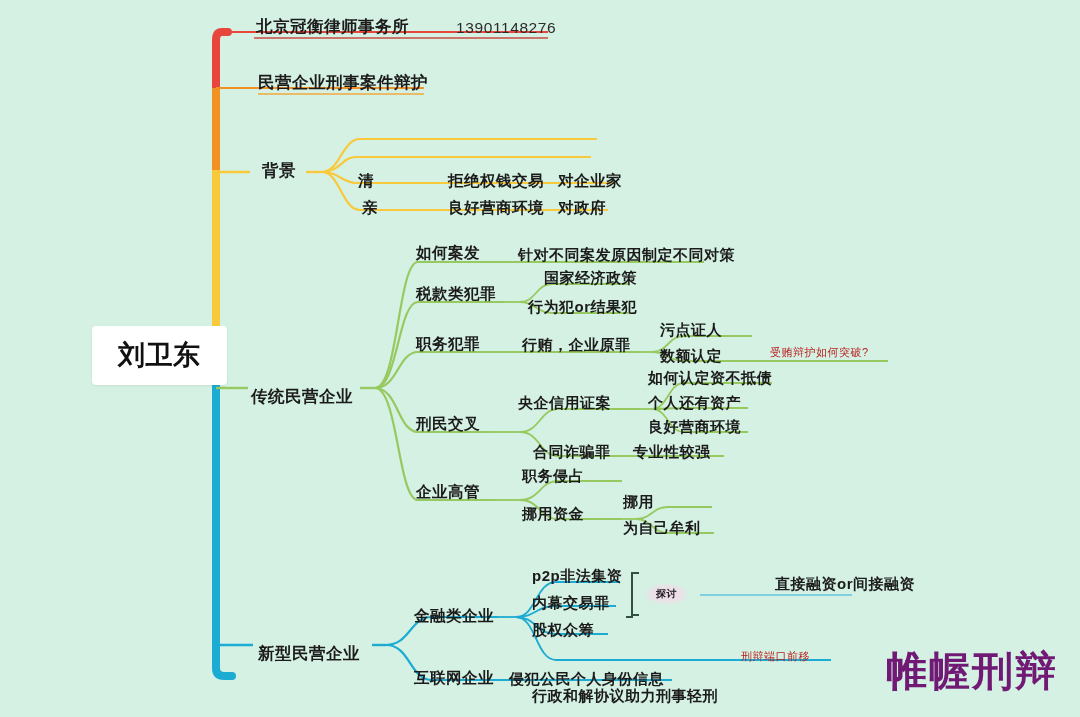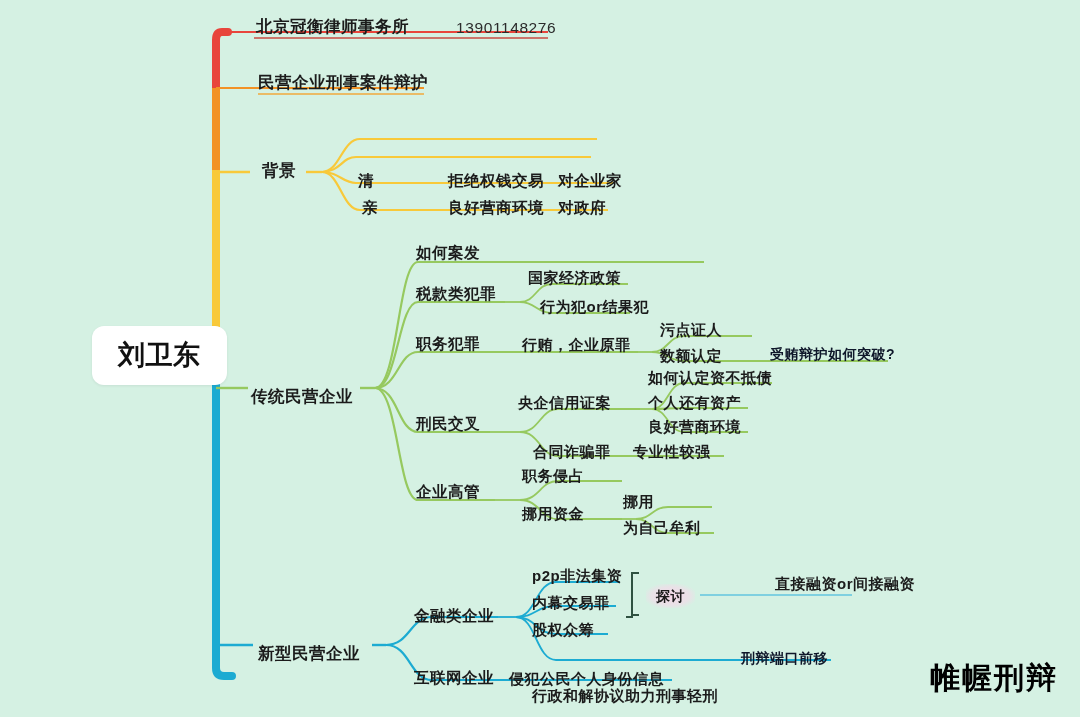--- a/index.html
+++ b/index.html
@@ -16,41 +16,41 @@
   .node{
     position:absolute;
     white-space:nowrap;
     color:#1b1b1b;
     font-weight:700;
     letter-spacing:0.5px;
     line-height:1;
   }
   .root-node{
     background:#ffffff;
-    border-radius:12px;
+    border-radius:4px;
     padding:16px 26px;
     font-size:27px;
     font-weight:700;
     box-shadow:0 1px 3px rgba(0,0,0,0.07);
     color:#111;
   }
   .lvl1{font-size:16.5px;font-weight:700;}
   .lvl2{font-size:15.5px;font-weight:700;}
   .lvl3{font-size:15px;font-weight:700;}
   .lvl4{font-size:15px;font-weight:700;}
-  .red-text{color:#0f172a;font-weight:700;font-size:14px;}
+  .red-text{color:#b91c1c;font-weight:400;font-size:11px;}
   .phone{color:#2b2b2b;font-size:15.5px;font-weight:400;letter-spacing:0.6px;}
   .discuss{
-    font-size:14px;font-weight:700;color:#1b1b1b;
+    font-size:10px;font-weight:700;color:#1b1b1b;
     background:radial-gradient(ellipse at center, rgba(248,214,234,0.95) 0%, rgba(248,214,234,0.55) 55%, rgba(213,241,227,0) 80%);
     padding:5px 10px;border-radius:4px;
   }
   .watermark{
     position:absolute;right:22px;bottom:18px;
-    font-size:30px;font-weight:700;color:#000000;letter-spacing:2px;
+    font-size:41px;font-weight:700;color:#701a75;letter-spacing:2px;
   }
 </style>
 </head>
 <body style="background: rgb(213, 241, 227);">
 
 <div id="mindmap">
 
   <svg class="svg-layer" viewBox="0 0 1080 717">
 
     <path d="M228,32 L222,32 Q216,32 216,40 L216,88" fill="none" stroke="#e8453c" stroke-width="8" stroke-linecap="round"></path>
@@ -149,24 +149,25 @@
   <div class="node lvl2" style="left:358px;top:173px;">清</div>
   <div class="node lvl2" style="left:448px;top:173px;">拒绝权钱交易</div>
   <div class="node lvl2" style="left:558px;top:173px;">对企业家</div>
   <div class="node lvl2" style="left:362px;top:200px;">亲</div>
   <div class="node lvl2" style="left:448px;top:200px;">良好营商环境</div>
   <div class="node lvl2" style="left:558px;top:200px;">对政府</div>
 
   <div class="node lvl1" style="left:251px;top:388px;">传统民营企业</div>
 
   <div class="node lvl2" style="left:416px;top:245px;">如何案发</div>
+  <div class="node lvl3" style="left:518px;top:247px;">针对不同案发原因制定不同对策</div>
 
   <div class="node lvl2" style="left:416px;top:286px;">税款类犯罪</div>
-  <div class="node lvl3" style="left:528px;top:270px;">国家经济政策</div>
-  <div class="node lvl3" style="left:528px;top:299px;margin-left:12px;">行为犯or结果犯</div>
+  <div class="node lvl3" style="left:544px;top:270px;">国家经济政策</div>
+  <div class="node lvl3" style="left:528px;top:299px;">行为犯or结果犯</div>
 
   <div class="node lvl2" style="left:416px;top:336px;">职务犯罪</div>
   <div class="node lvl3" style="left:522px;top:337px;">行贿，企业原罪</div>
   <div class="node lvl4" style="left:660px;top:322px;">污点证人</div>
   <div class="node lvl4" style="left:660px;top:348px;text-align:center;">数额认定</div>
   <div class="node red-text" style="left:770px;top:347px;">受贿辩护如何突破?</div>
 
   <div class="node lvl2" style="left:416px;top:416px;">刑民交叉</div>
   <div class="node lvl3" style="left:518px;top:395px;">央企信用证案</div>
   <div class="node lvl4" style="left:648px;top:370px;">如何认定资不抵债</div>

